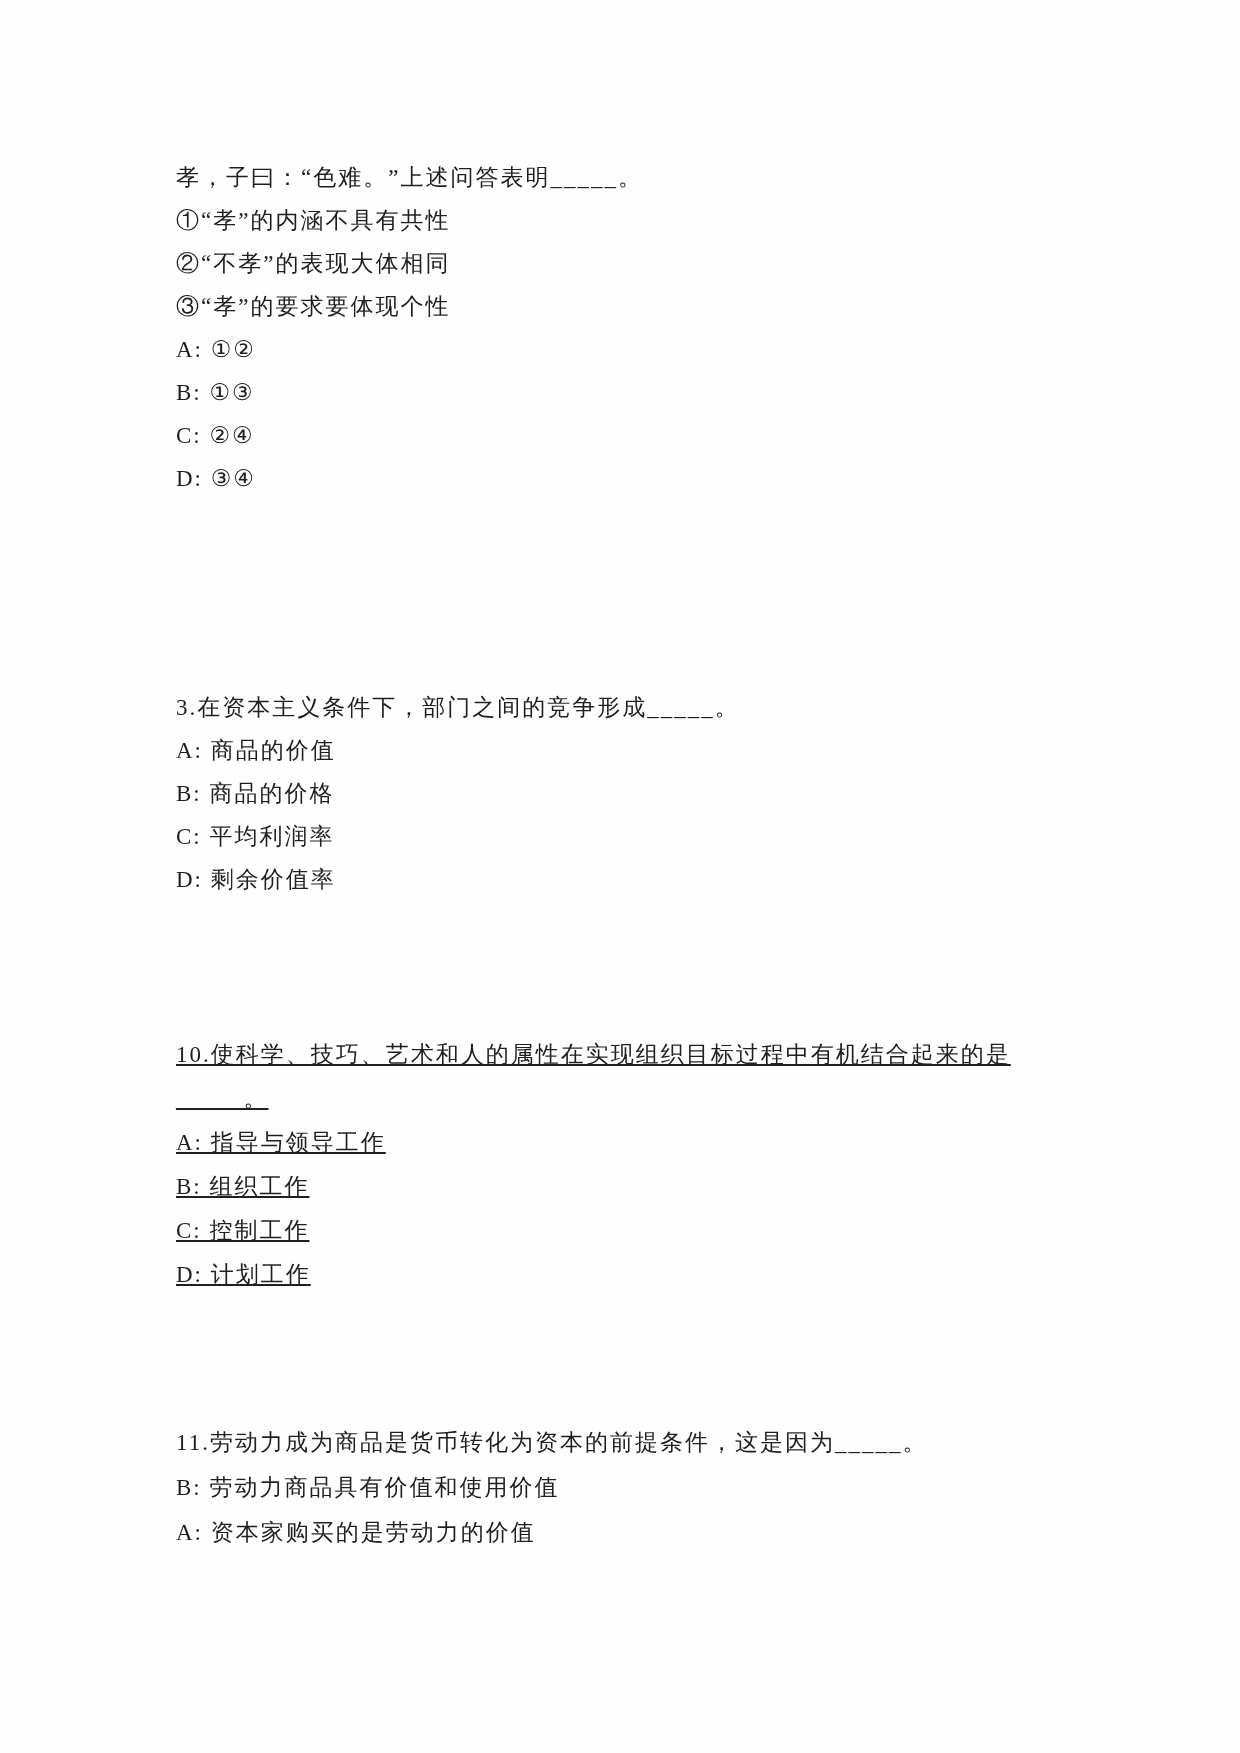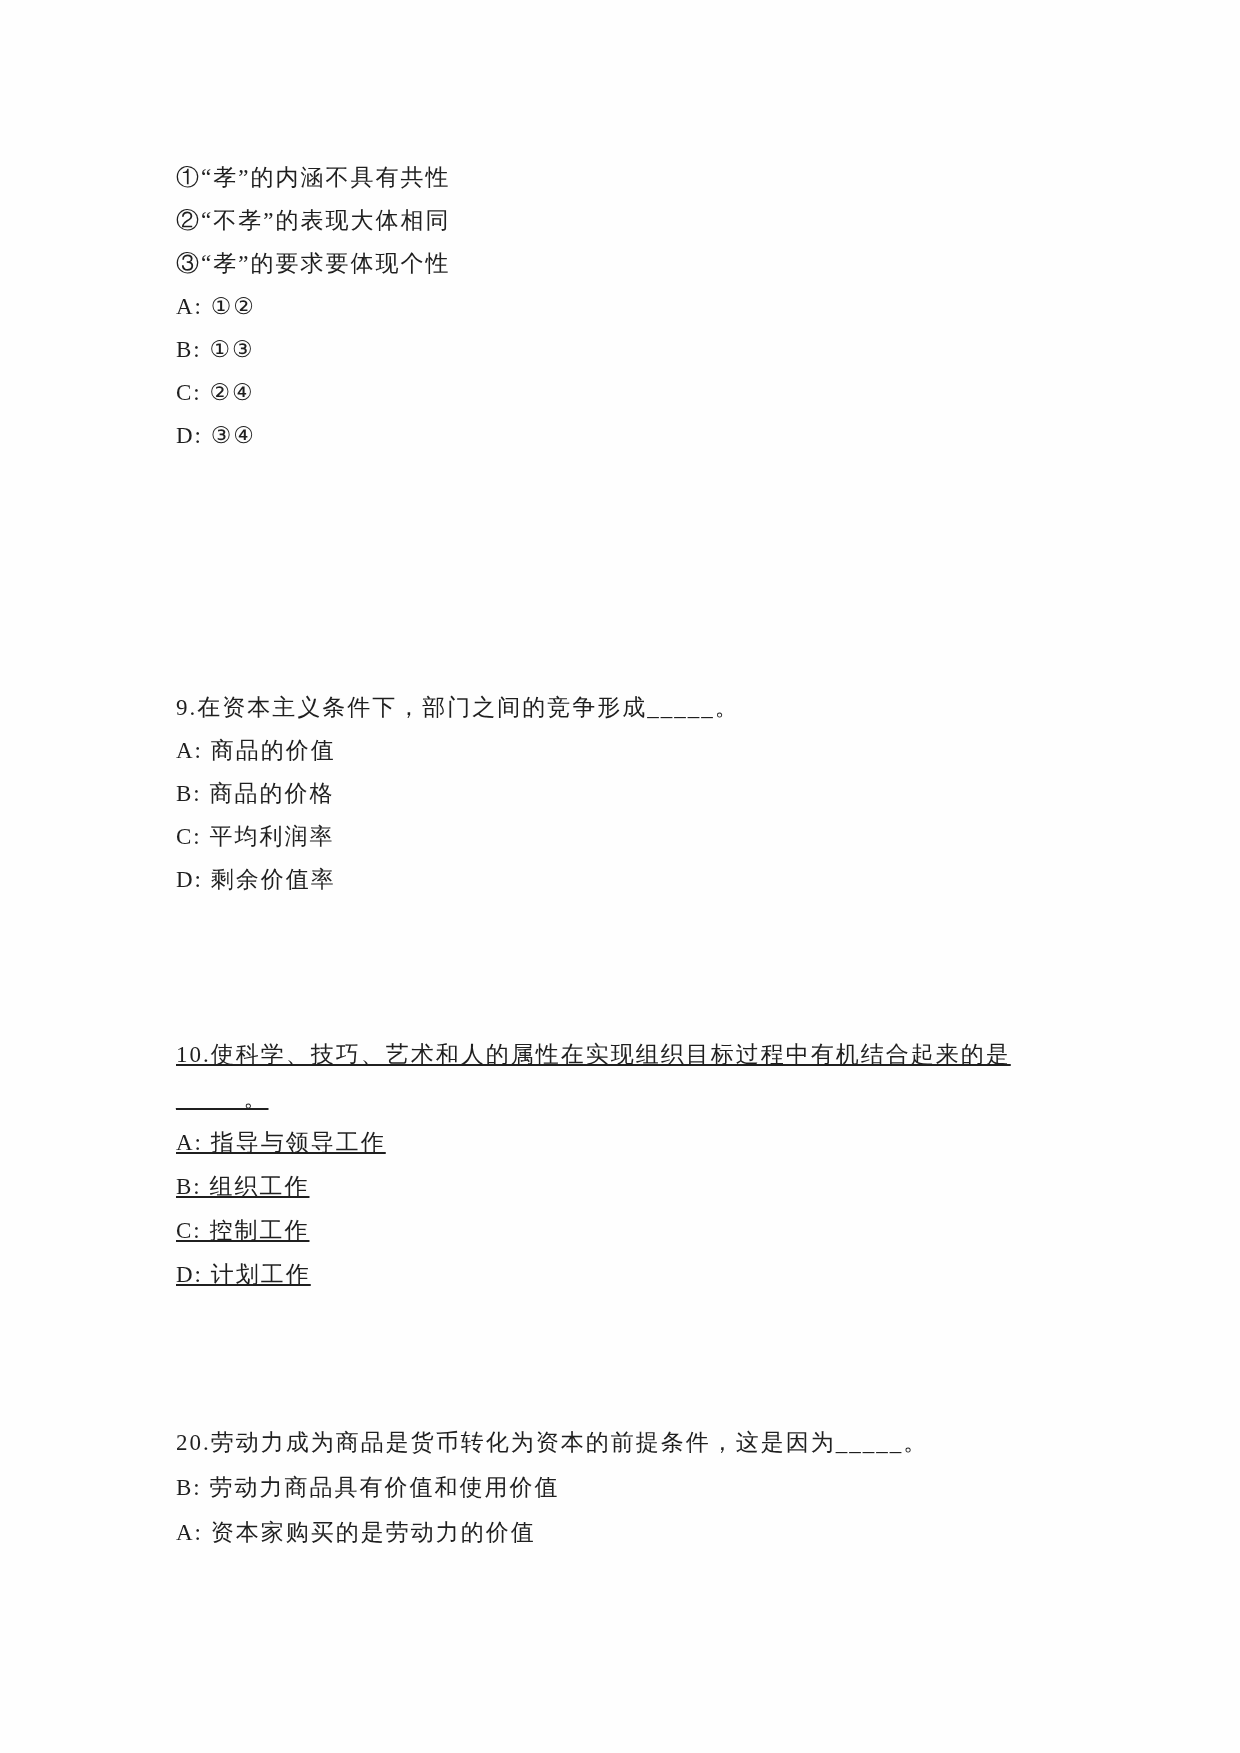--- a/index.html
+++ b/index.html
@@ -35,45 +35,46 @@
   }
   .b3 .line { height: 44px; line-height: 44px; text-decoration: underline; }
   .b4 .line { height: 45px; line-height: 45px; }
 </style>
 </head>
 <body>
 
 <div class="page">
 
   <section class="block b1">
+    <p class="line">孝，子曰：“色难。”上述问答表明_____。</p>
     <p class="line">①“孝”的内涵不具有共性</p>
     <p class="line">②“不孝”的表现大体相同</p>
     <p class="line">③“孝”的要求要体现个性</p>
     <p class="line">A: ①②</p>
     <p class="line">B: ①③</p>
     <p class="line">C: ②④</p>
     <p class="line">D: ③④</p>
   </section>
 
   <section class="block b2">
-    <p class="line">9.在资本主义条件下，部门之间的竞争形成_____。</p>
+    <p class="line">3.在资本主义条件下，部门之间的竞争形成_____。</p>
     <p class="line">A: 商品的价值</p>
     <p class="line">B: 商品的价格</p>
     <p class="line">C: 平均利润率</p>
     <p class="line">D: 剩余价值率</p>
   </section>
 
   <section class="block b3">
     <p class="line">10.使科学、技巧、艺术和人的属性在实现组织目标过程中有机结合起来的是</p>
     <p class="line">_____。</p>
     <p class="line">A: 指导与领导工作</p>
     <p class="line">B: 组织工作</p>
     <p class="line">C: 控制工作</p>
     <p class="line">D: 计划工作</p>
   </section>
 
   <section class="block b4">
-    <p class="line">20.劳动力成为商品是货币转化为资本的前提条件，这是因为_____。</p>
+    <p class="line">11.劳动力成为商品是货币转化为资本的前提条件，这是因为_____。</p>
     <p class="line">B: 劳动力商品具有价值和使用价值</p>
     <p class="line">A: 资本家购买的是劳动力的价值</p>
   </section>
 
 </div>
 
 </body></html>

